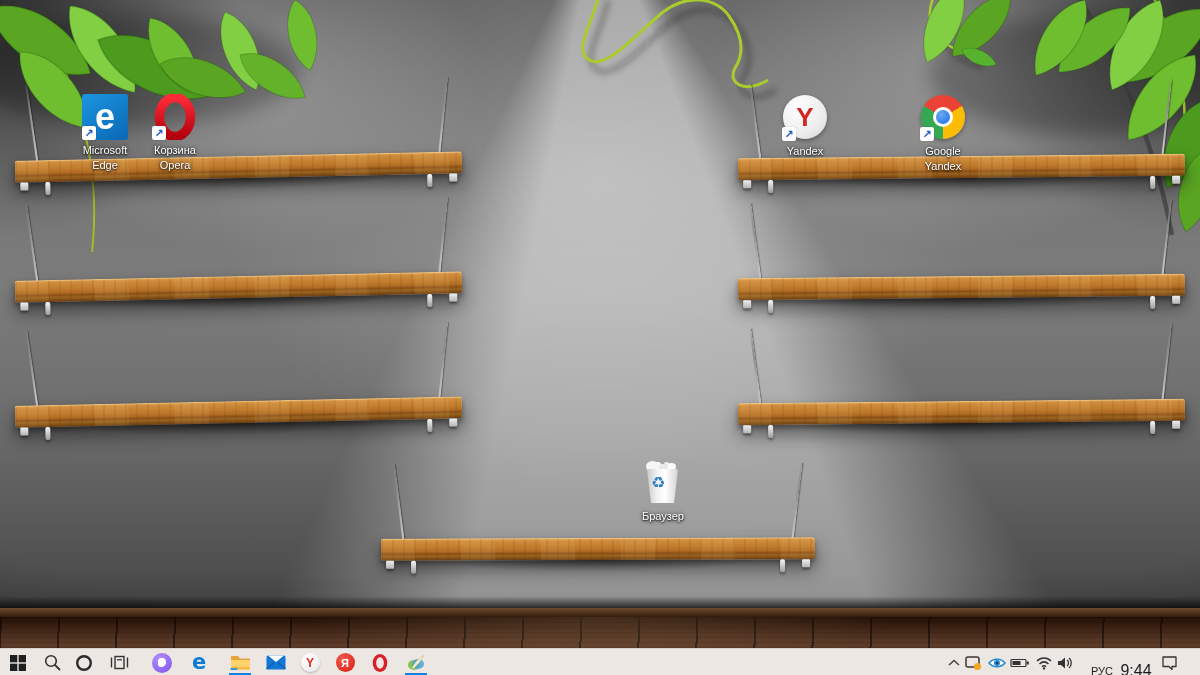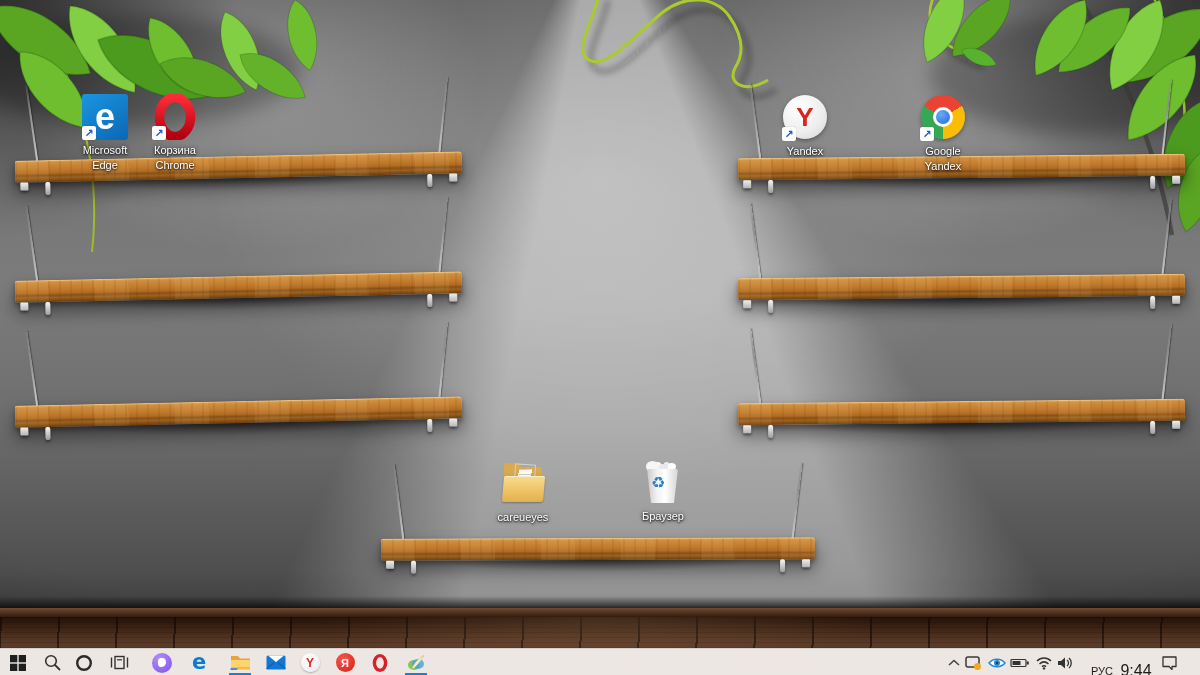--- a/index.html
+++ b/index.html
@@ -274,21 +274,21 @@
             </linearGradient>
           </defs>
         <ellipse cx="23" cy="23" rx="15.5" ry="19.5" fill="none" stroke="url(#opg)" stroke-width="9.5"></ellipse>
       </svg>
       <span class="sc">
           <span>↗</span>
         </span>
     </div>
     <div class="lbl">
       <span>Корзина</span>
-        <span>Chrome</span>
+        <span>Opera</span>
     </div>
   </div>
 
   <div class="dicon" style="left:769px;top:94px;">
     <div class="art">
       <div class="ydesk">
           <span>Y</span>
         </div>
       <span class="sc">
           <span>↗</span>
@@ -306,34 +306,20 @@
       <span class="sc">
           <span>↗</span>
         </span>
     </div>
     <div class="lbl">
       <span>Google</span>
         <span>Yandex</span>
     </div>
   </div>
 
-  <div class="dicon" style="left:487px;top:461px;">
-    <div class="art">
-      <div class="folder">
-        <div class="f-tab"></div>
-          <div class="f-back"></div>
-        <div class="f-paper"></div>
-          <div class="f-front"></div>
-      </div>
-    </div>
-    <div class="lbl">
-      <span>careueyes</span>
-        <span></span>
-    </div>
-  </div>
 
 
   <div class="dicon" style="left:627px;top:460px;">
     <div class="art">
       <div class="bin">
         <div class="bin-paper"></div>
         <div class="bin-body"></div>
         <span class="bin-recycle">♻</span>
       </div>
     </div>

